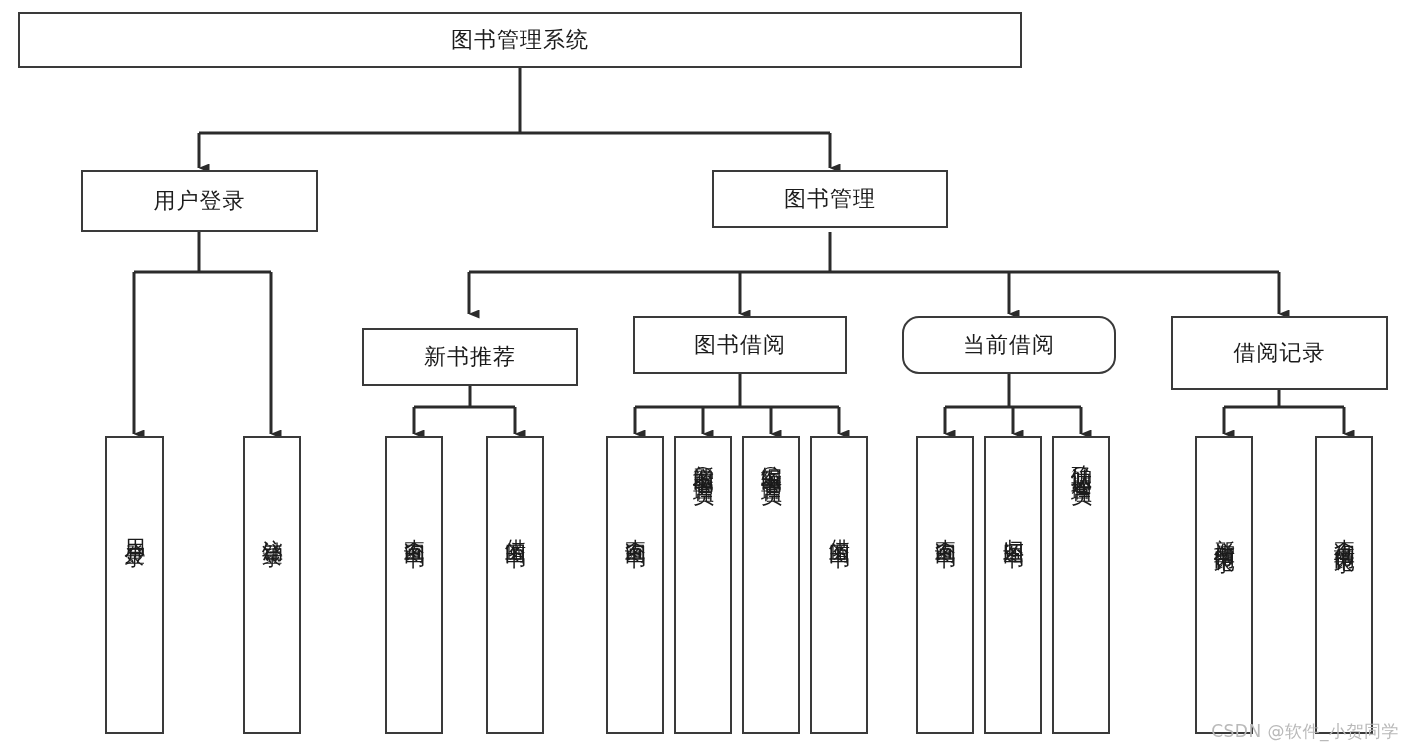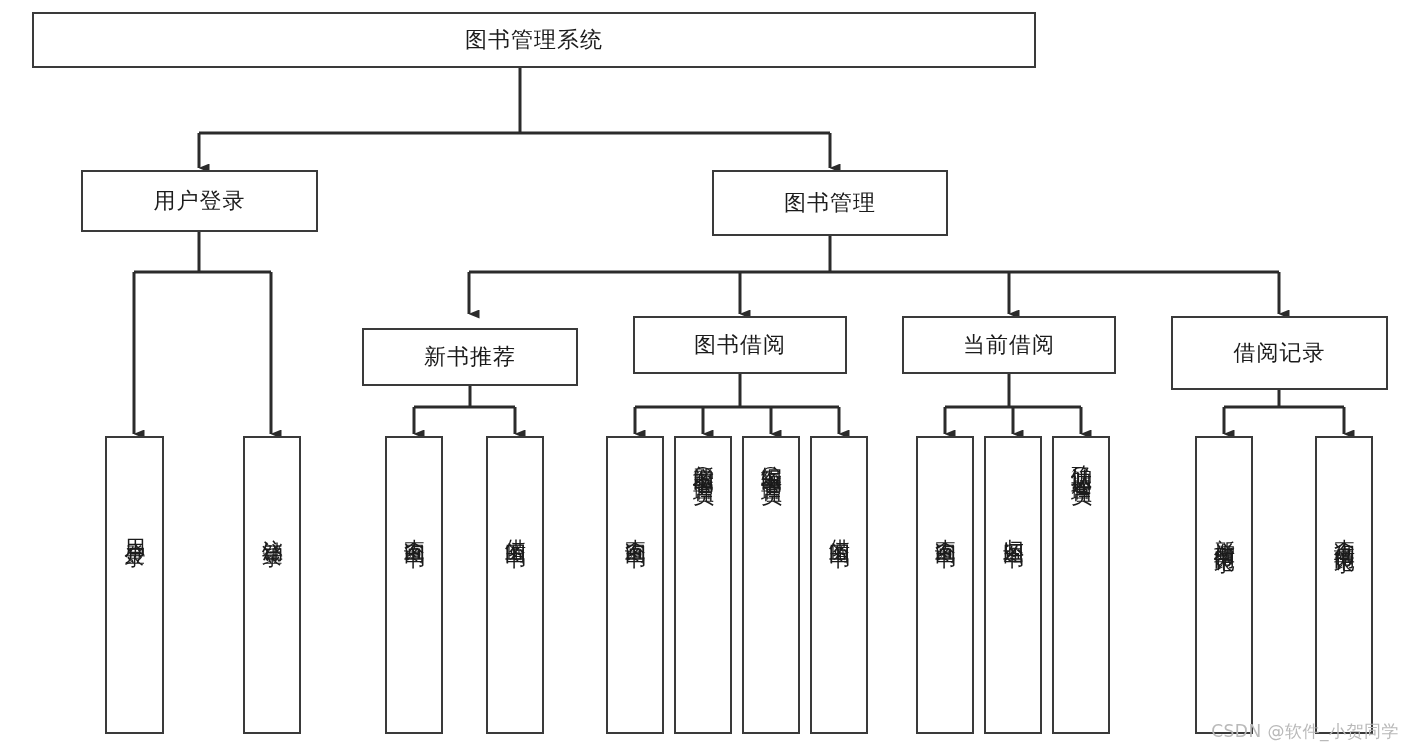--- a/index.html
+++ b/index.html
@@ -104,36 +104,36 @@
         <path d="M1013 407 L1013 434" marker-end="url(#arrowhead)"></path>
         <path d="M1081 407 L1081 434" marker-end="url(#arrowhead)"></path>
         <path d="M1279 374 L1279 407"></path>
         <path d="M1224 407 L1344 407"></path>
         <path d="M1224 407 L1224 434" marker-end="url(#arrowhead)"></path>
         <path d="M1344 407 L1344 434" marker-end="url(#arrowhead)"></path>
       </g>
   </svg>
 
   <div id="node-layer">
-      <div class="node node-h" style="left: 32px; top: 12px; width: 1004px; height: 56px;">
+      <div class="node node-h" style="left: 18px; top: 12px; width: 1004px; height: 56px;">
         <span class="label">图书管理系统</span>
       </div>
       <div class="node node-h" style="left: 81px; top: 170px; width: 237px; height: 62px;">
         <span class="label">用户登录</span>
       </div>
-      <div class="node node-h" style="left: 712px; top: 170px; width: 236px; height: 66px;">
+      <div class="node node-h" style="left: 712px; top: 170px; width: 236px; height: 58px;">
         <span class="label">图书管理</span>
       </div>
       <div class="node node-h" style="left: 362px; top: 328px; width: 216px; height: 58px;">
         <span class="label">新书推荐</span>
       </div>
       <div class="node node-h" style="left: 633px; top: 316px; width: 214px; height: 58px; justify-content: center;">
         <span class="label">图书借阅</span>
       </div>
-      <div class="node node-h" style="left: 902px; top: 316px; width: 214px; height: 58px;">
+      <div class="node node-h" style="left: 902px; top: 316px; width: 214px; height: 58px; border-radius: 17px;">
         <span class="label">当前借阅</span>
       </div>
       <div class="node node-h" style="left: 1171px; top: 316px; width: 217px; height: 74px;">
         <span class="label">借阅记录</span>
       </div>
       <div class="node node-v mid" style="left: 105px; top: 436px; width: 59px; height: 298px;">
         <span class="label">用户登录</span>
       </div>
       <div class="node node-v mid" style="left: 243px; top: 436px; width: 58px; height: 298px;">
         <span class="label">注销登录</span>

